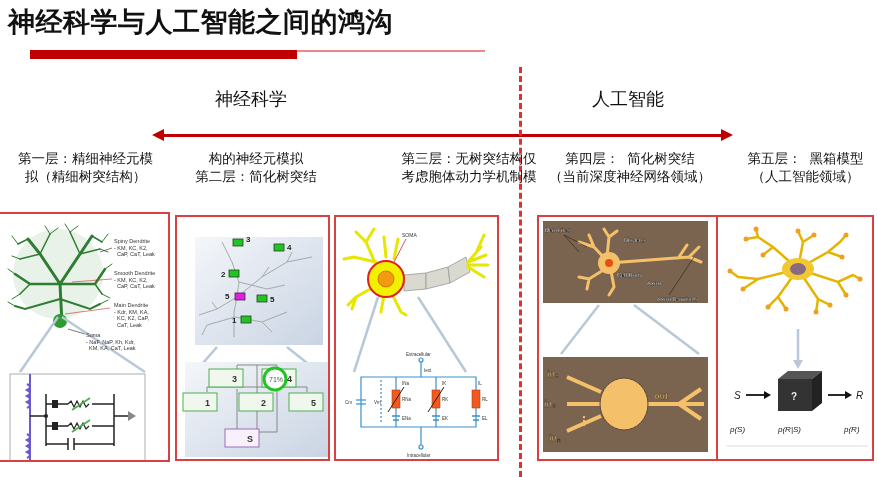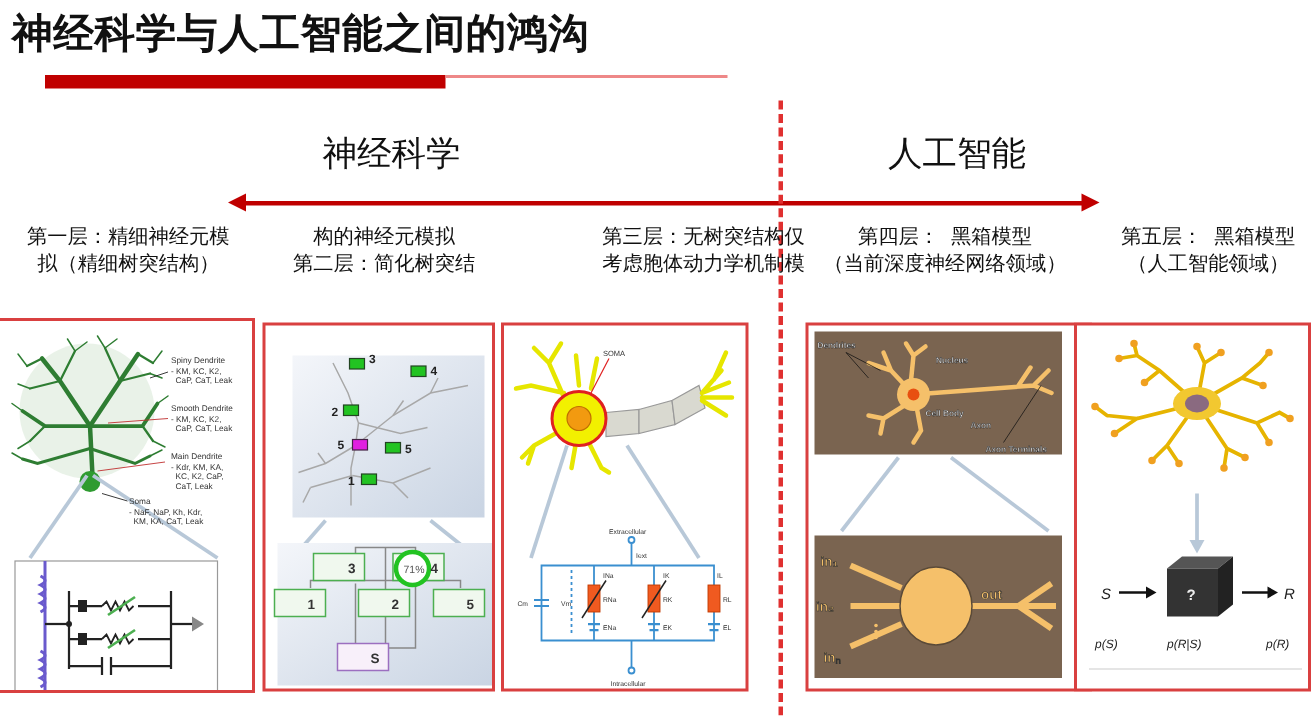--- a/index.html
+++ b/index.html
@@ -3,21 +3,21 @@
 <meta charset="utf-8">
 <style>
   * { box-sizing: border-box; margin: 0; padding: 0; }
   html, body { width: 877px; height: 477px; background: #ffffff; overflow: hidden; }
   body { position: relative; font-family: "DejaVu Serif", "Liberation Serif", serif; color: #111; }
 
   .title { position: absolute; left: 8px; top: 4px; font-family: "DejaVu Sans", "Liberation Sans", sans-serif; font-weight: bold; font-size: 27px; letter-spacing: 0.5px; color: #111; }
   .title-bar-thick { position: absolute; left: 30px; top: 50px; width: 267px; height: 9px; background: #c00000; }
   .title-bar-thin { position: absolute; left: 297px; top: 50px; width: 188px; height: 2px; background: #e88; }
 
-  .section-label { position: absolute; font-size: 23px; font-family: Liberation Mono, monospace; color: #111; }
+  .section-label { position: absolute; font-size: 18px; font-family: Liberation Mono, monospace; color: #111; }
   .sec-ns { left: 215px; top: 87px; }
   .sec-ai { left: 592px; top: 87px; }
 
   .arrow-line { position: absolute; left: 158px; top: 134px; width: 565px; height: 3px; background: #c00000; }
   .arrow-left-head { position: absolute; left: 152px; top: 129px; width: 0; height: 0; border-top: 6px solid transparent; border-bottom: 6px solid transparent; border-right: 12px solid #c00000; }
   .arrow-right-head { position: absolute; left: 721px; top: 129px; width: 0; height: 0; border-top: 6px solid transparent; border-bottom: 6px solid transparent; border-left: 12px solid #c00000; }
 
   .divider { position: absolute; left: 519px; top: 67px; width: 0; height: 410px; border-left: 3px dashed #e03030; }
 
   .layer-text { position: absolute; font-size: 13.5px; line-height: 18px; font-family: Liberation Mono, monospace; color: #111; text-align: center; }
@@ -60,21 +60,21 @@
 </div>
 <div class="layer-text l2">
   <div>构的神经元模拟</div>
   <div>第二层：简化树突结</div>
 </div>
 <div class="layer-text l3">
   <div>第三层：无树突结构仅</div>
   <div>考虑胞体动力学机制模</div>
 </div>
 <div class="layer-text l4">
-  <div>第四层：  黑箱模型</div>
+  <div>第四层：  简化树突结</div>
   <div>（当前深度神经网络领域）</div>
 </div>
 <div class="layer-text l5">
   <div>第五层：  黑箱模型</div>
   <div>（人工智能领域）</div>
 </div>
 
 <div class="panel p1">
   <svg width="170" height="250" viewBox="0 0 170 250">
 

